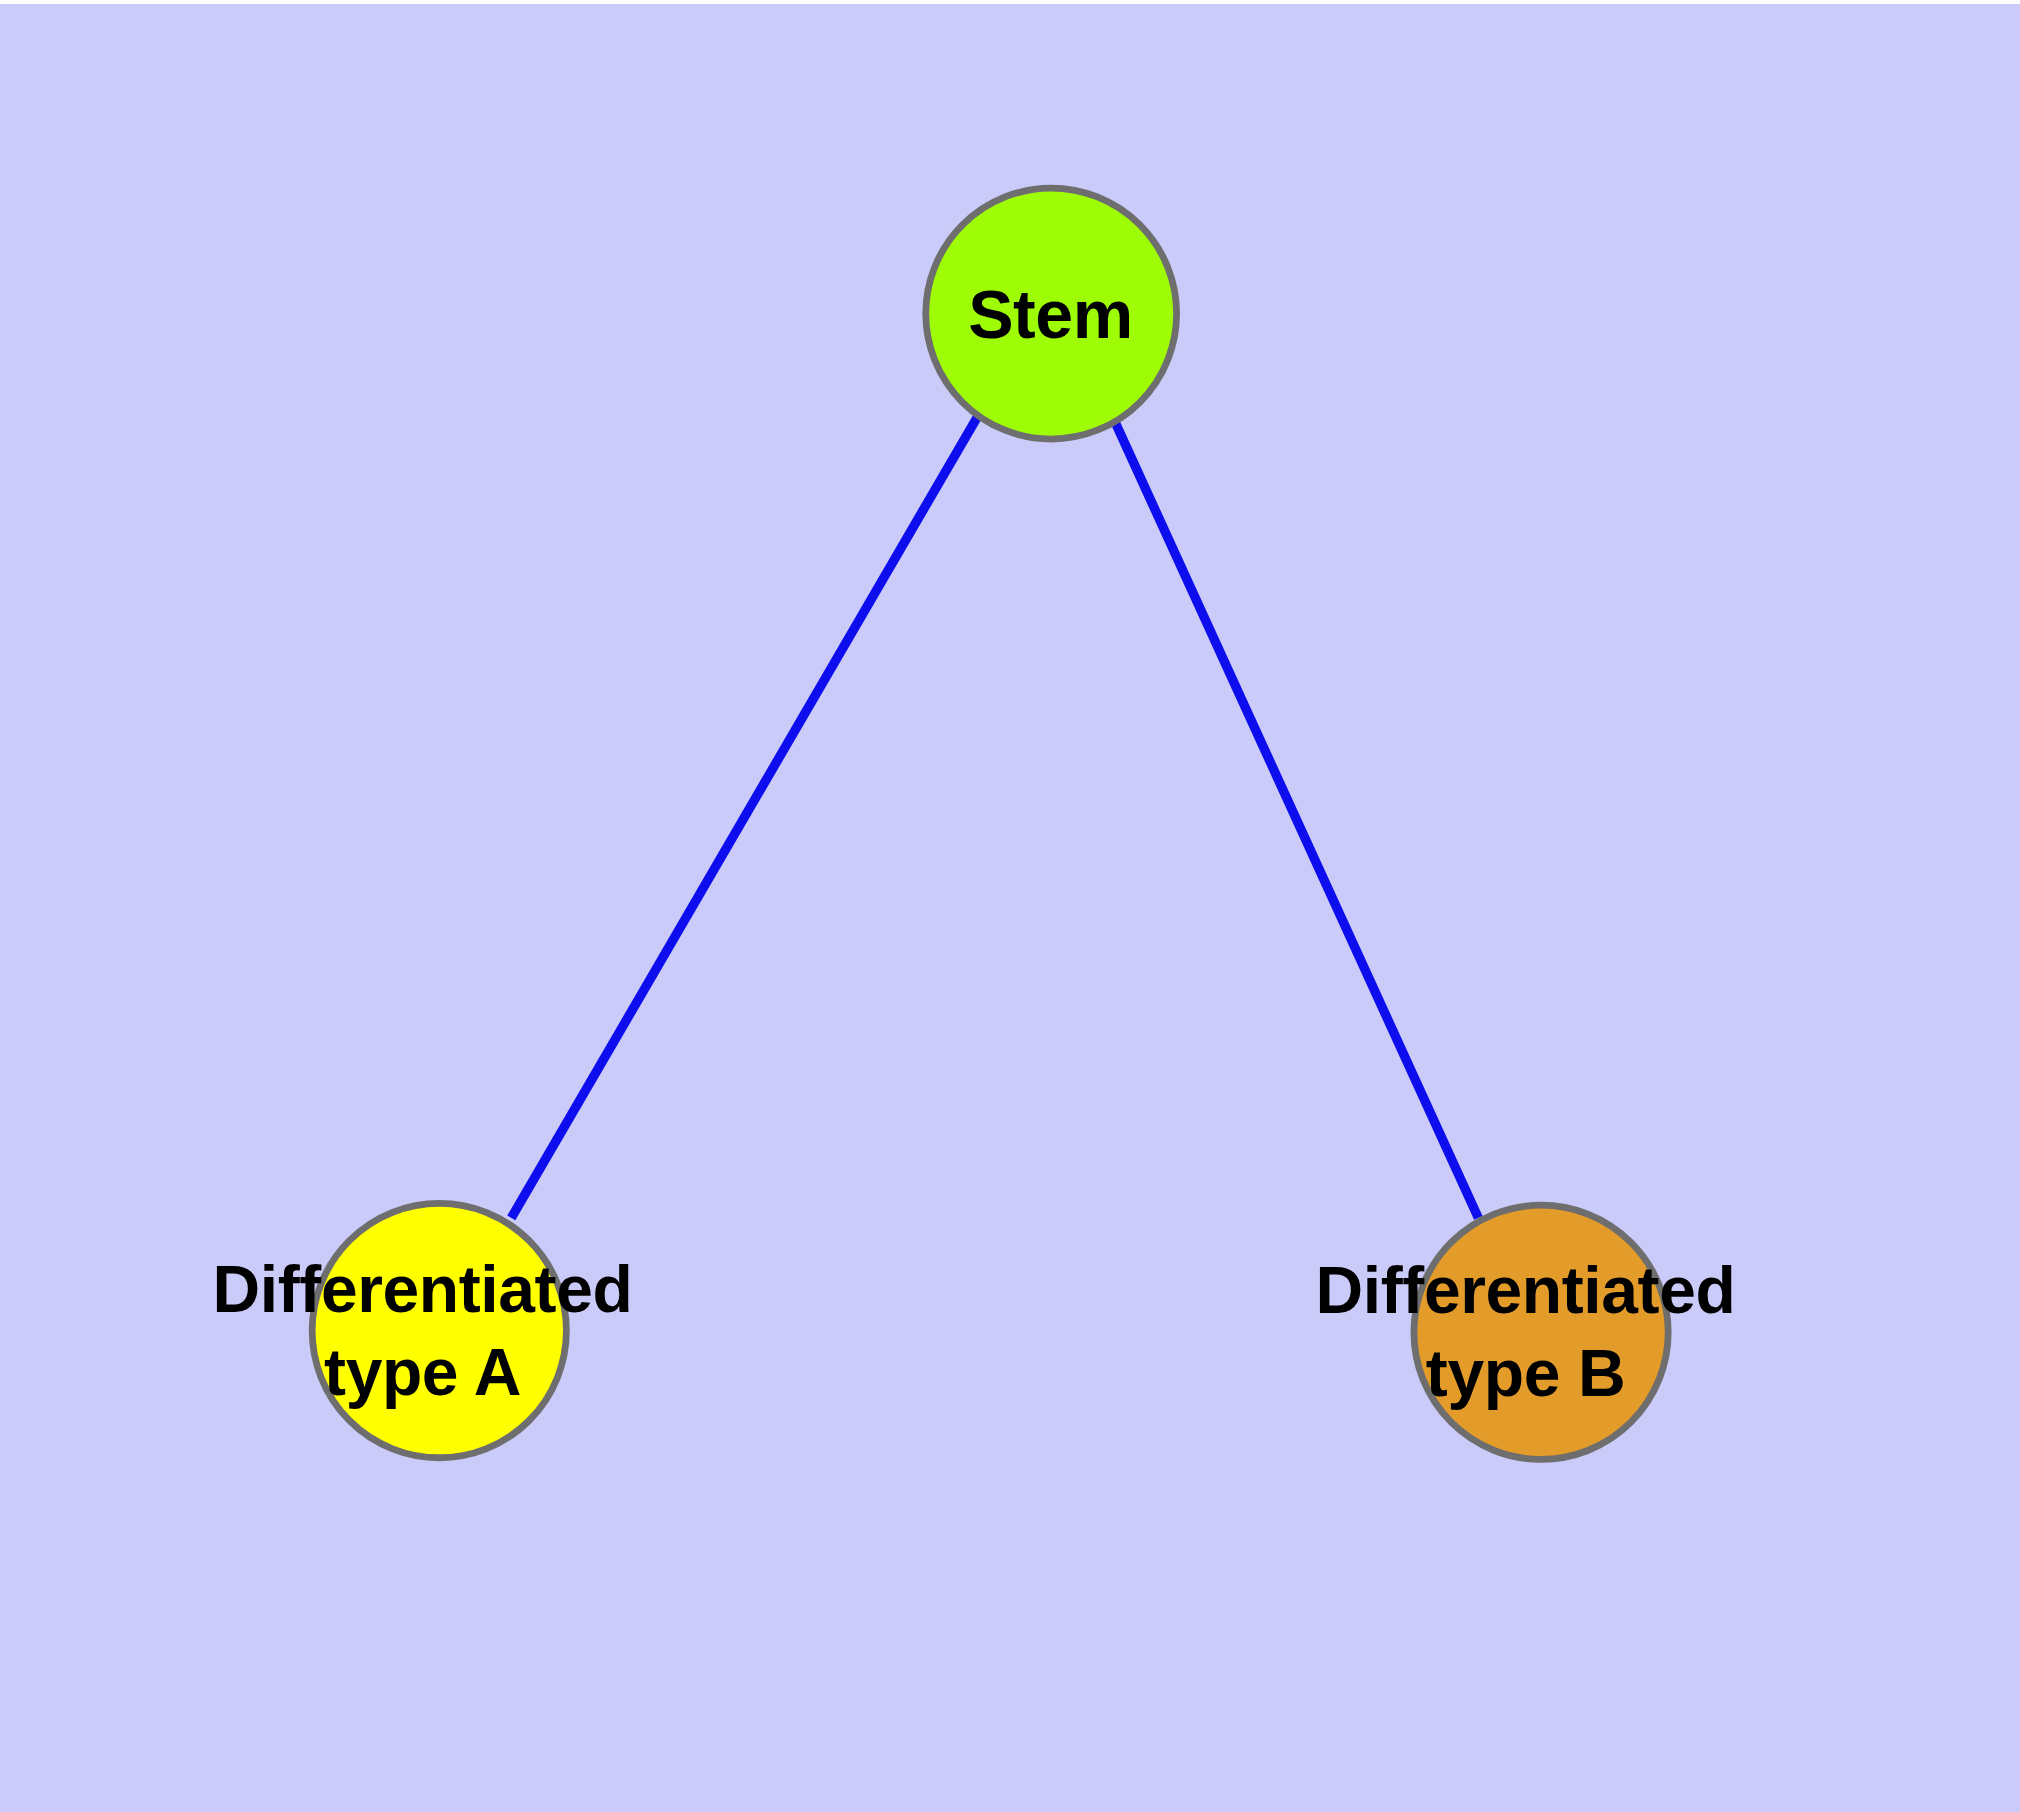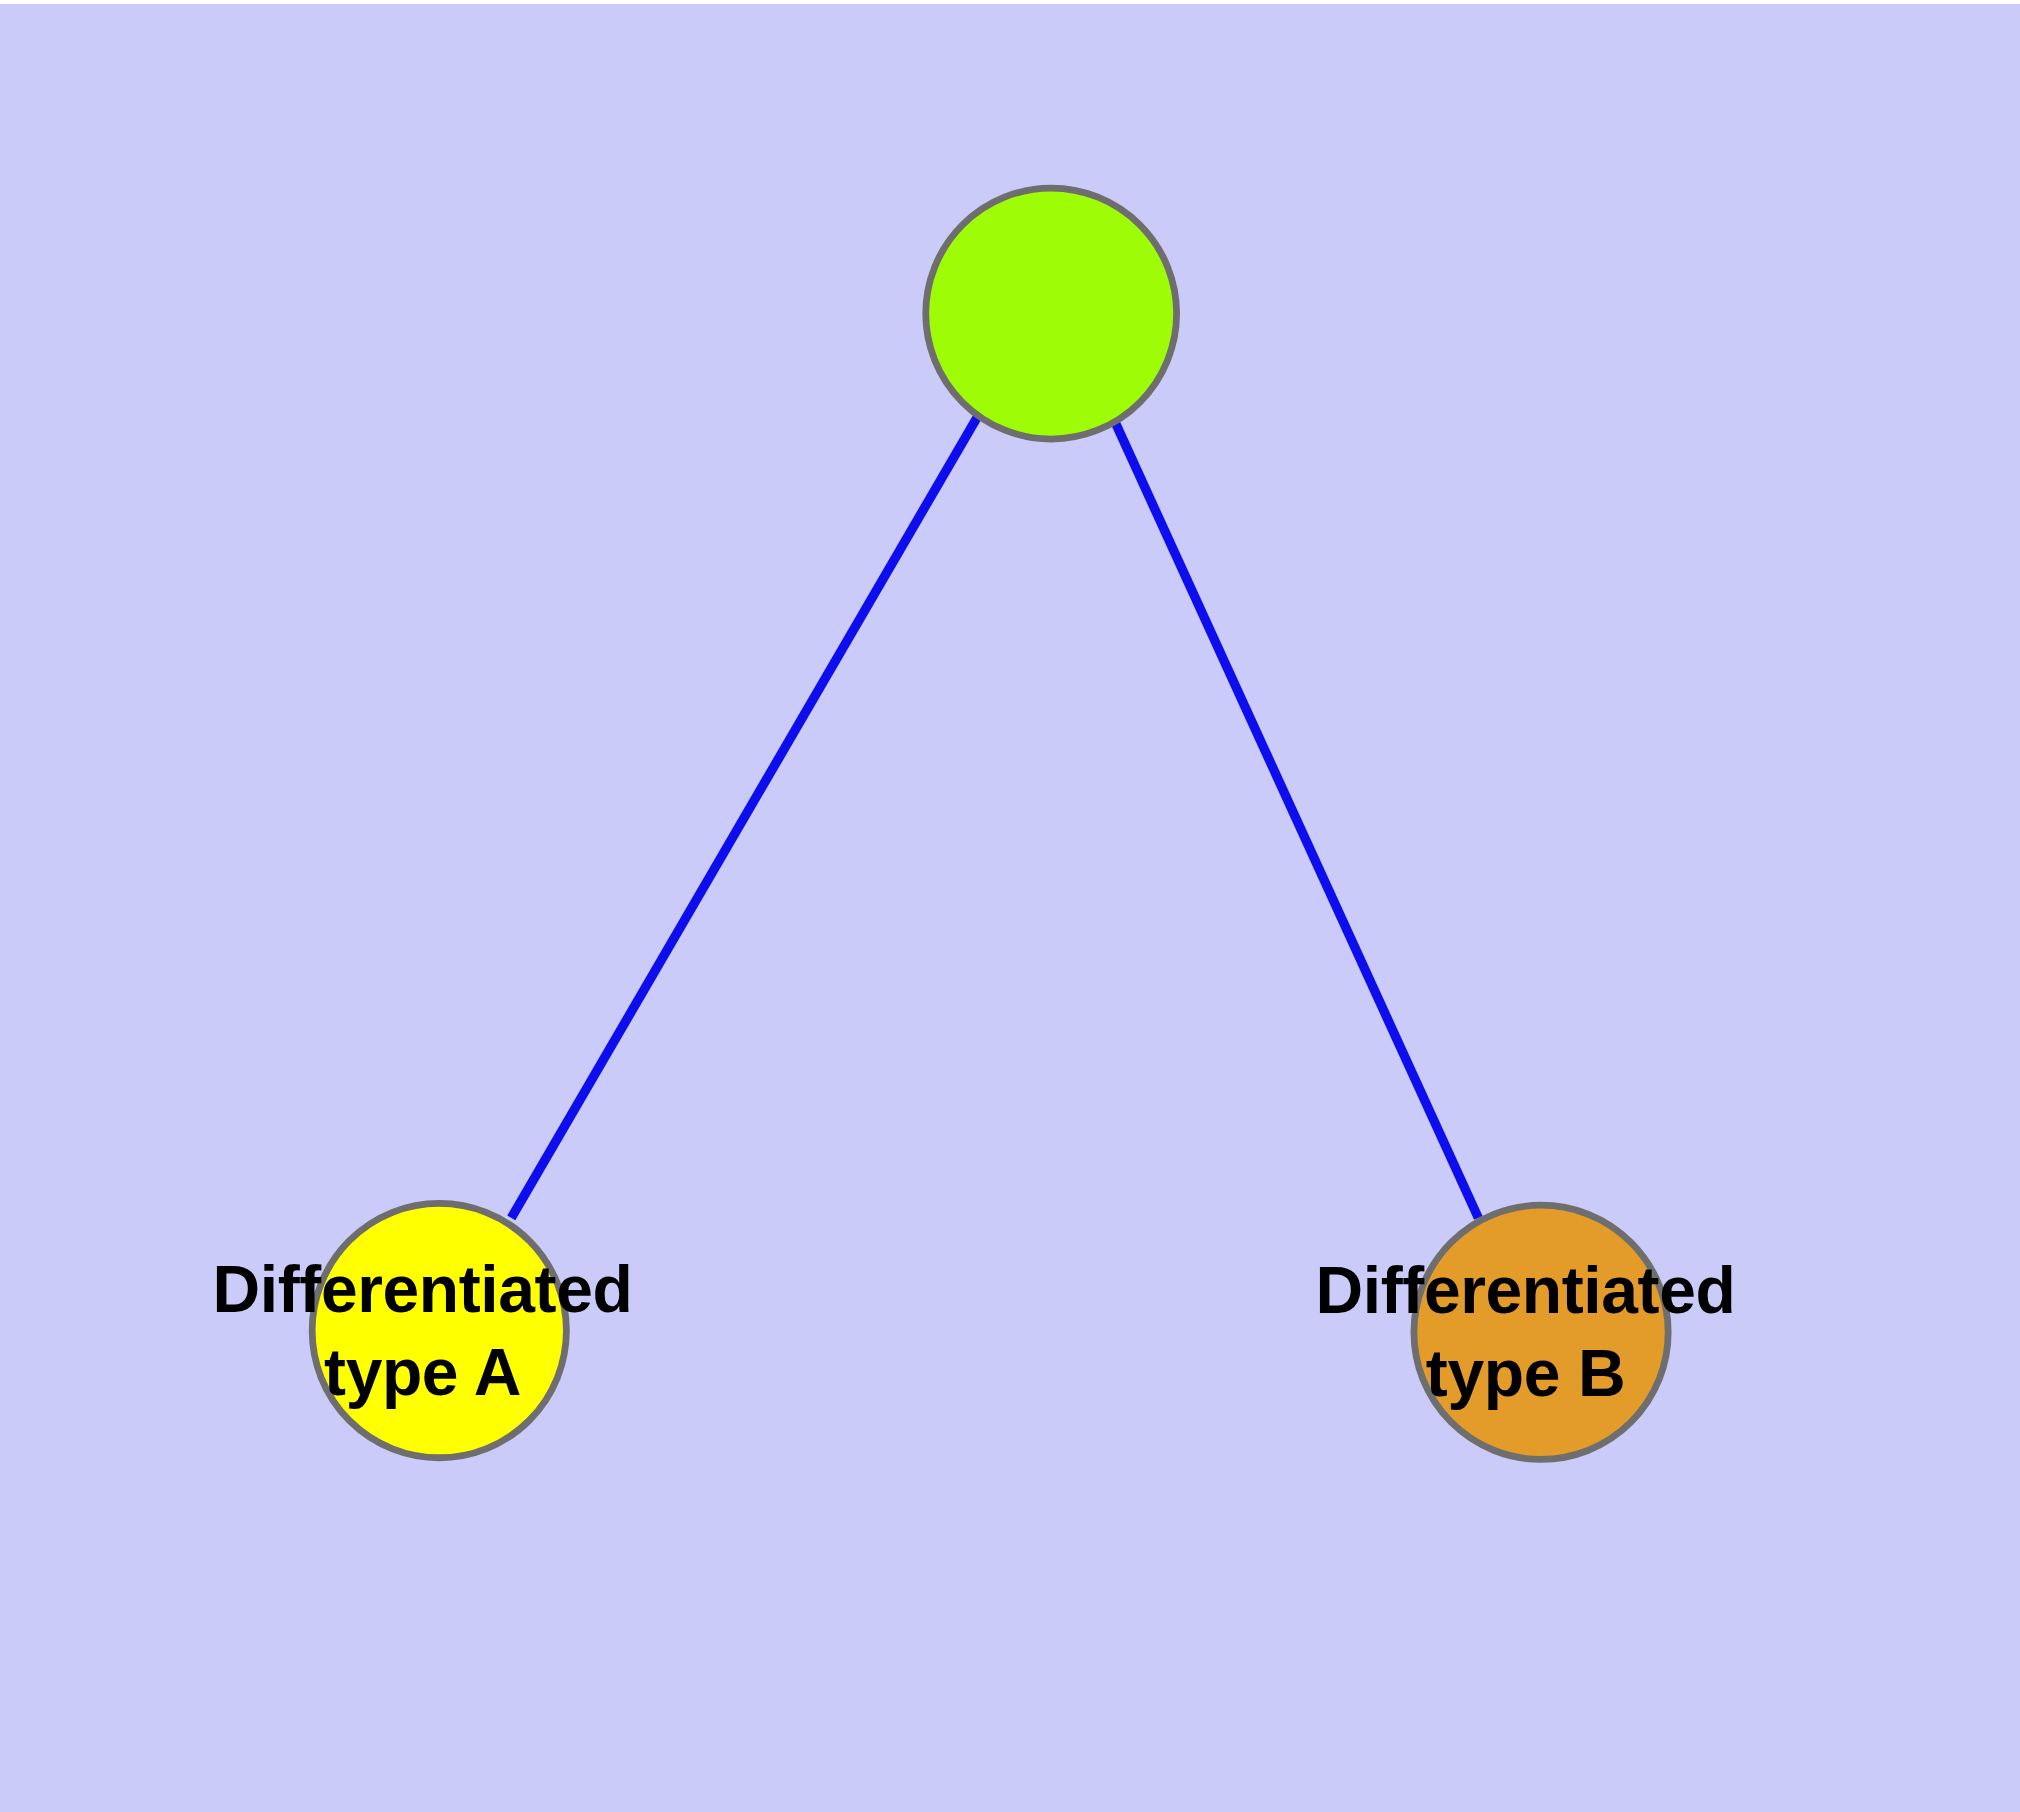--- a/index.html
+++ b/index.html
@@ -61,20 +61,21 @@
       <line x1="1154" y1="490" x2="603" y2="1437" stroke="#0d0dee" stroke-width="11" stroke-linecap="butt"></line>
       <line x1="1314" y1="495" x2="1744" y2="1437" stroke="#0d0dee" stroke-width="11" stroke-linecap="butt"></line>
     </g>
     <g>
       <circle cx="1240" cy="370" r="148" fill="#9efd06" stroke="#6e6e6e" stroke-width="8"></circle>
       <circle cx="518" cy="1570" r="150" fill="#ffff00" stroke="#6e6e6e" stroke-width="8"></circle>
       <circle cx="1818" cy="1572" r="150" fill="#e39b29" stroke="#6e6e6e" stroke-width="8"></circle>
     </g>
   </svg>
 
+  <div class="node-label stem-label" style="width: 1017px; left: 542px; top: 314px; transform: translateY(-50%);">Stem</div>
 
   <div class="node-label" style="width: 1017px; left: -86px; top: 1331px; transform: translateY(-50%);">Differentiated
 type A</div>
 
   <div class="node-label" style="width: 1017px; left: 1017px; top: 1332px; transform: translateY(-50%);">Differentiated
 type B</div>
 
 </div>
 
 

